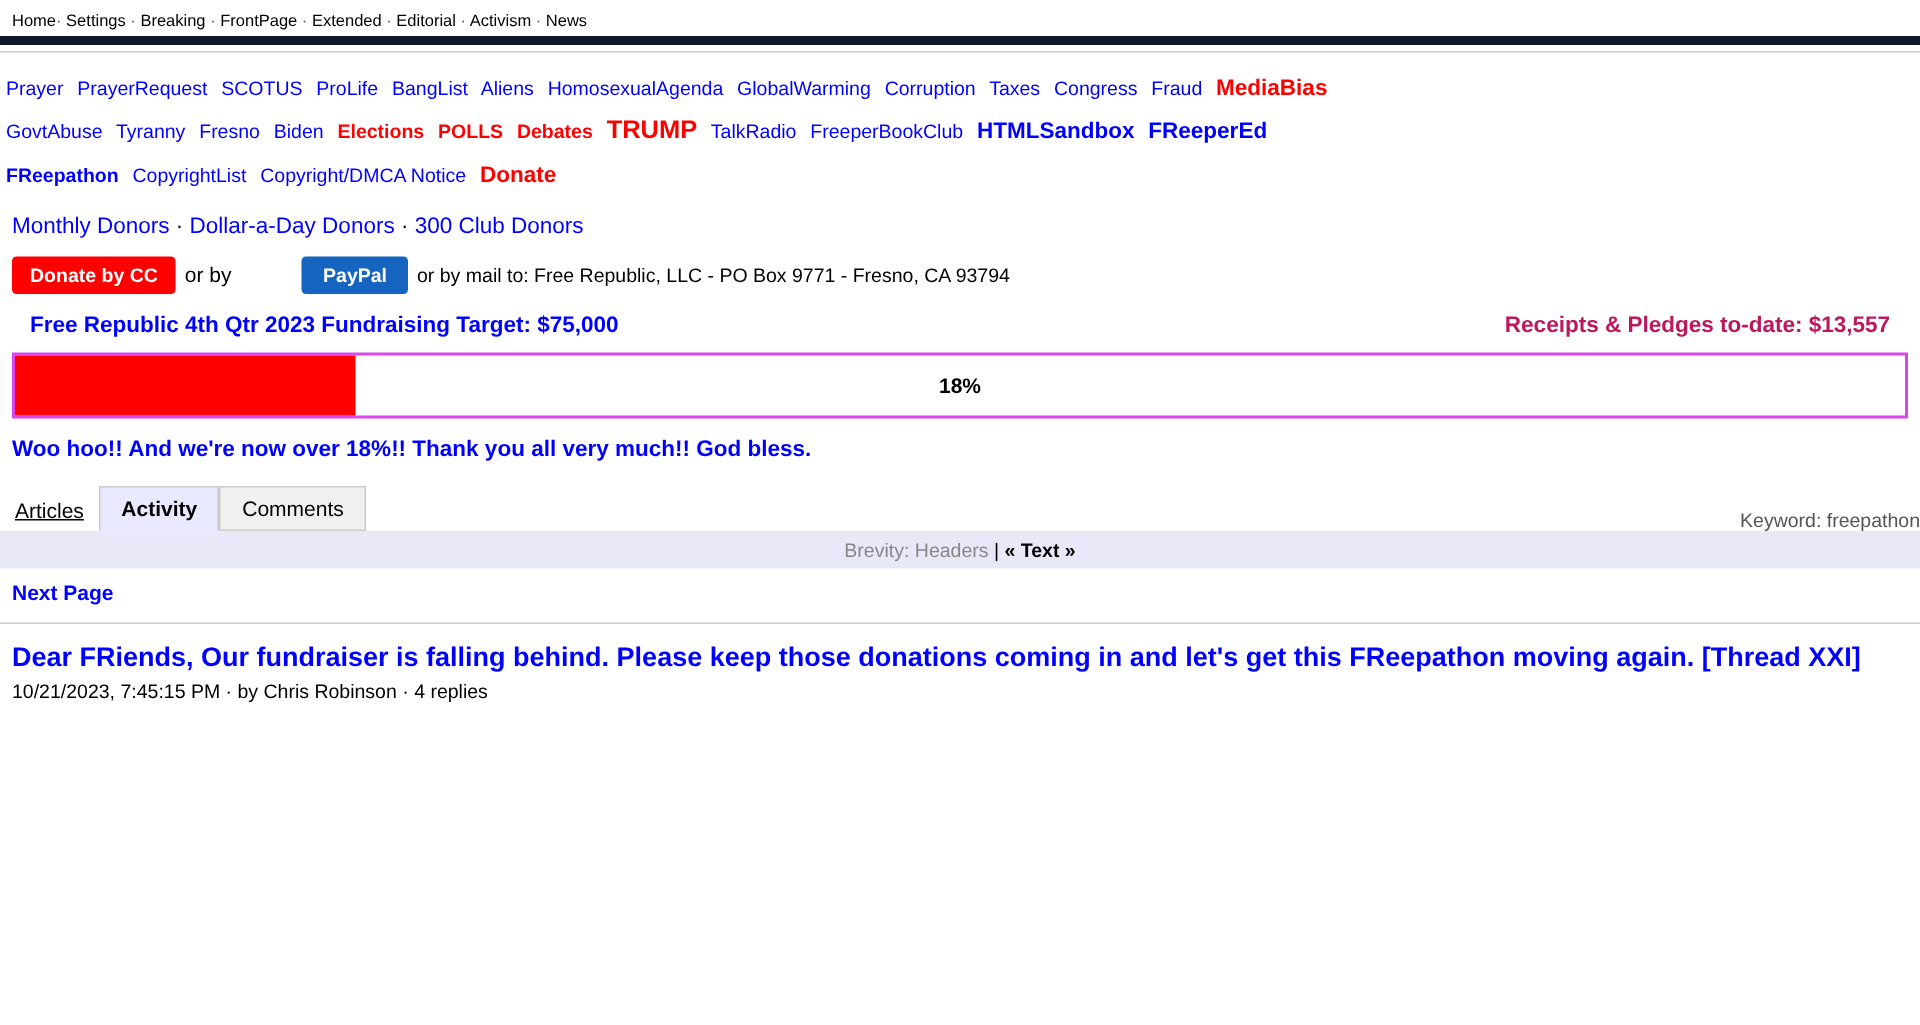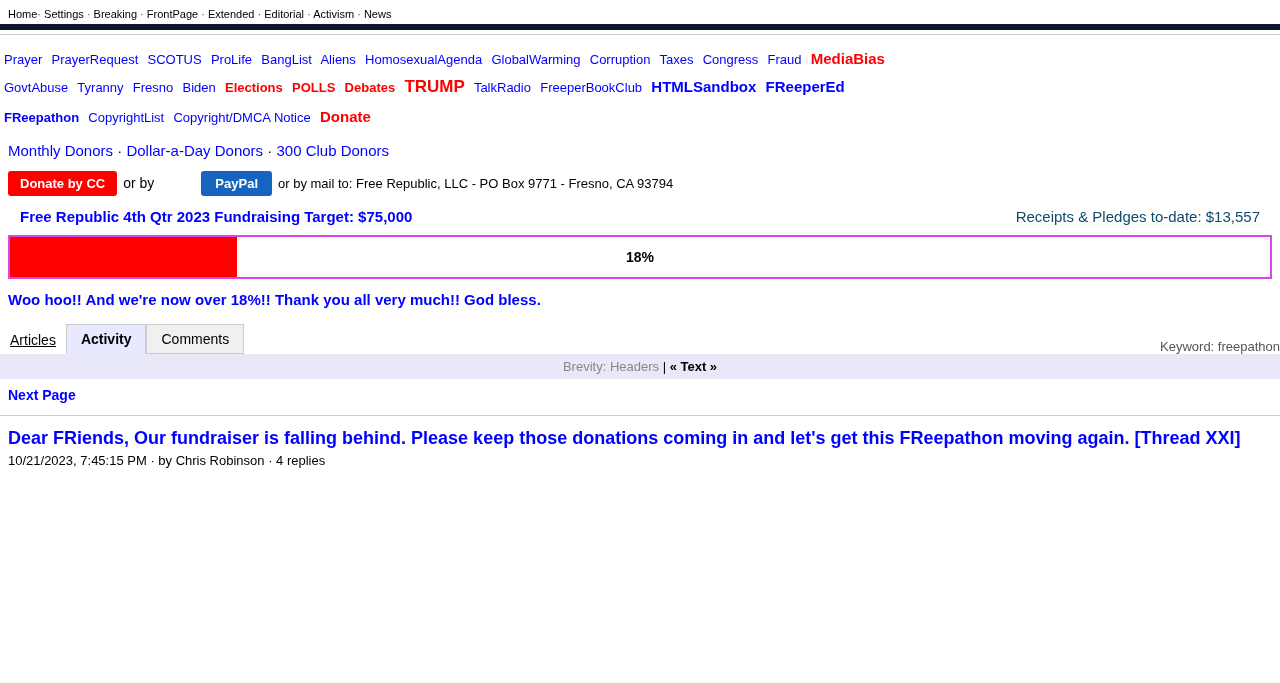--- a/index.html
+++ b/index.html
@@ -19,21 +19,21 @@
     .donors-row { padding: 6px 8px; font-size: 15px; }
     .donors-row a { text-decoration: none; color: blue; }
 
     .donate-row { padding: 6px 8px; display: flex; align-items: center; gap: 6px; font-size: 14px; flex-wrap: wrap; }
     .btn-cc { background: red; color: #fff; padding: 5px 12px; border: none; font-size: 13px; font-weight: bold; cursor: pointer; border-radius: 3px; }
     .btn-paypal { background: #1565c0; color: #fff; padding: 5px 14px; border: none; font-size: 13px; font-weight: bold; cursor: pointer; border-radius: 3px; margin-left: 41px; }
     .mail-text { color: #000; font-size: 13px; }
 
     .fundraiser-header { padding: 6px 20px; display: flex; justify-content: space-between; align-items: center; font-size: 15px; }
     .fundraiser-title { color: blue; font-weight: bold; }
-    .receipts-text { color: #0c4a6e; font-weight: normal; }
+    .receipts-text { color: #be185d; font-weight: bold; }
 
     .progress-container { margin: 4px 8px; border: 2px solid #d946ef; height: 44px; position: relative; background: #fff; }
     .progress-bar { background: red; height: 100%; width: 18%; display: flex; align-items: center; justify-content: flex-end; }
     .progress-label { position: absolute; left: 50%; top: 50%; transform: translate(-50%, -50%); font-size: 14px; color: #000; font-weight: bold; }
 
     .woo-text { padding: 8px 8px; font-size: 15px; color: blue; font-weight: bold; }
 
     .tabs-row { display: flex; align-items: flex-end; padding: 8px 0 0 0; border-bottom: none; justify-content: space-between; }
     .tabs-left { display: flex; align-items: flex-end; gap: 0; }
     .tab { padding: 6px 14px; border: 1px solid #ccc; font-size: 14px; cursor: pointer; background: #f0f0f0; color: #000; text-decoration: none; }

